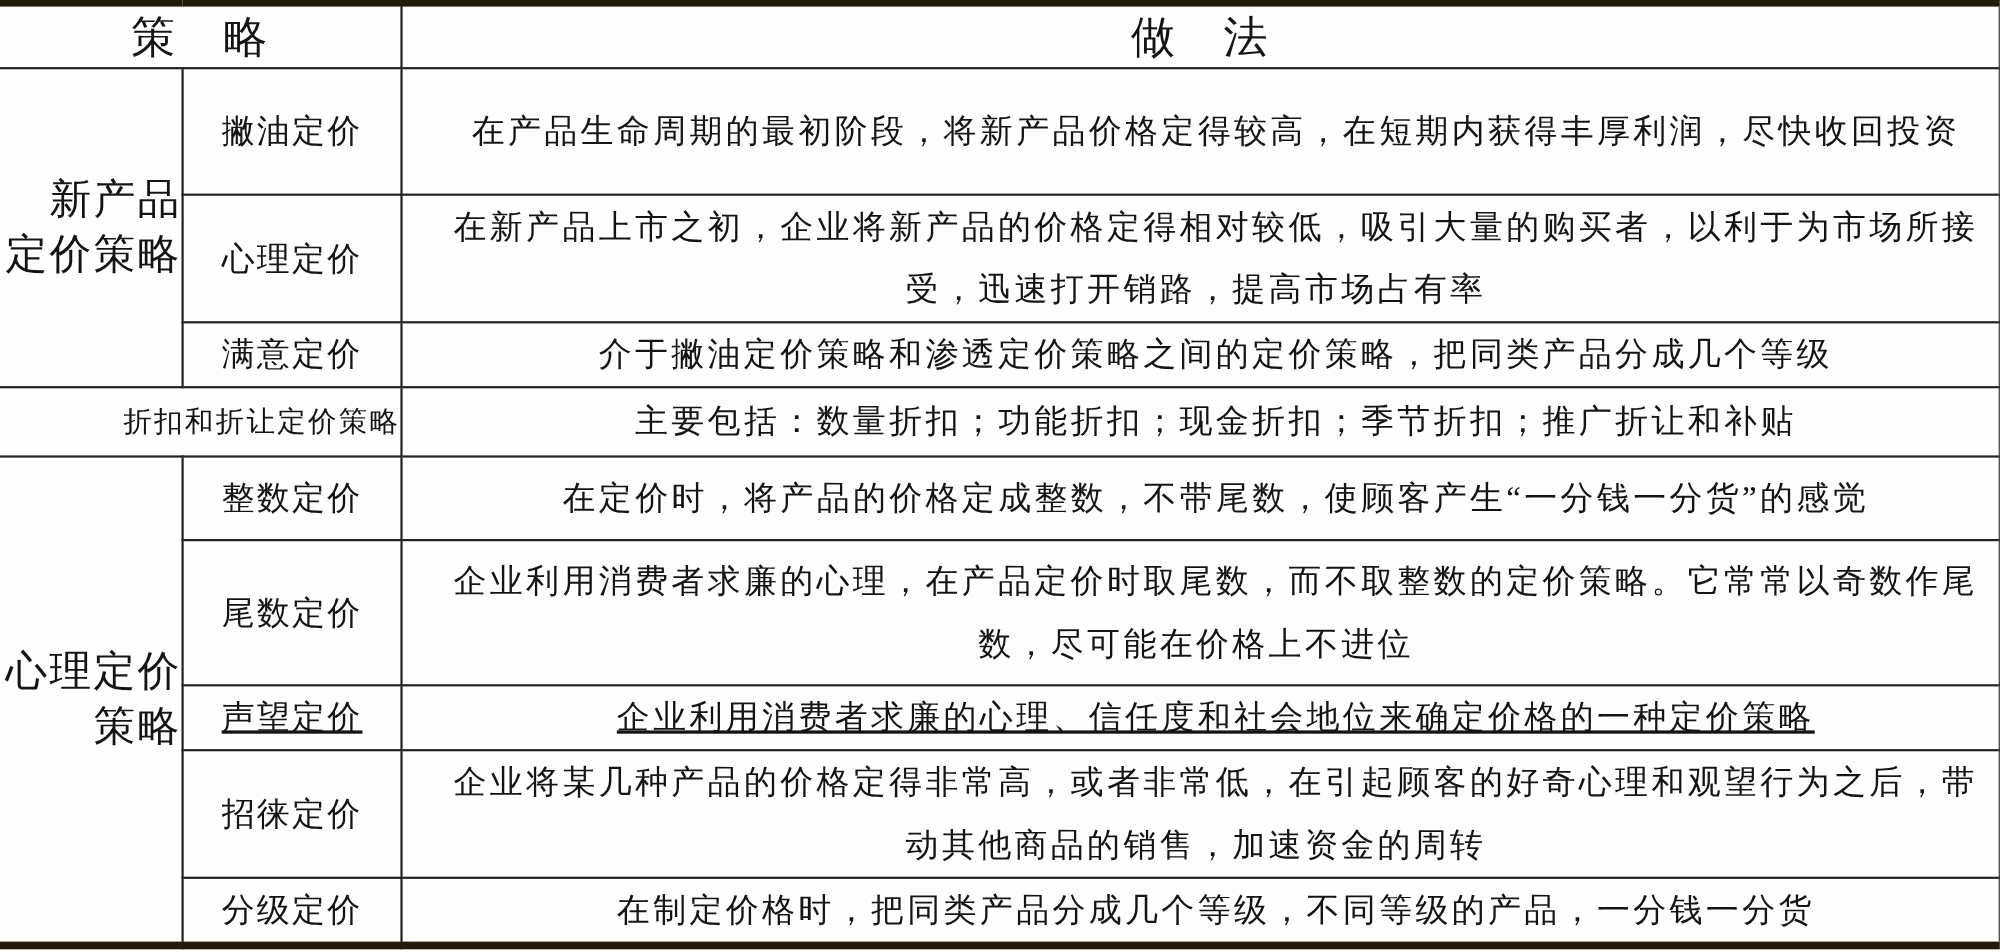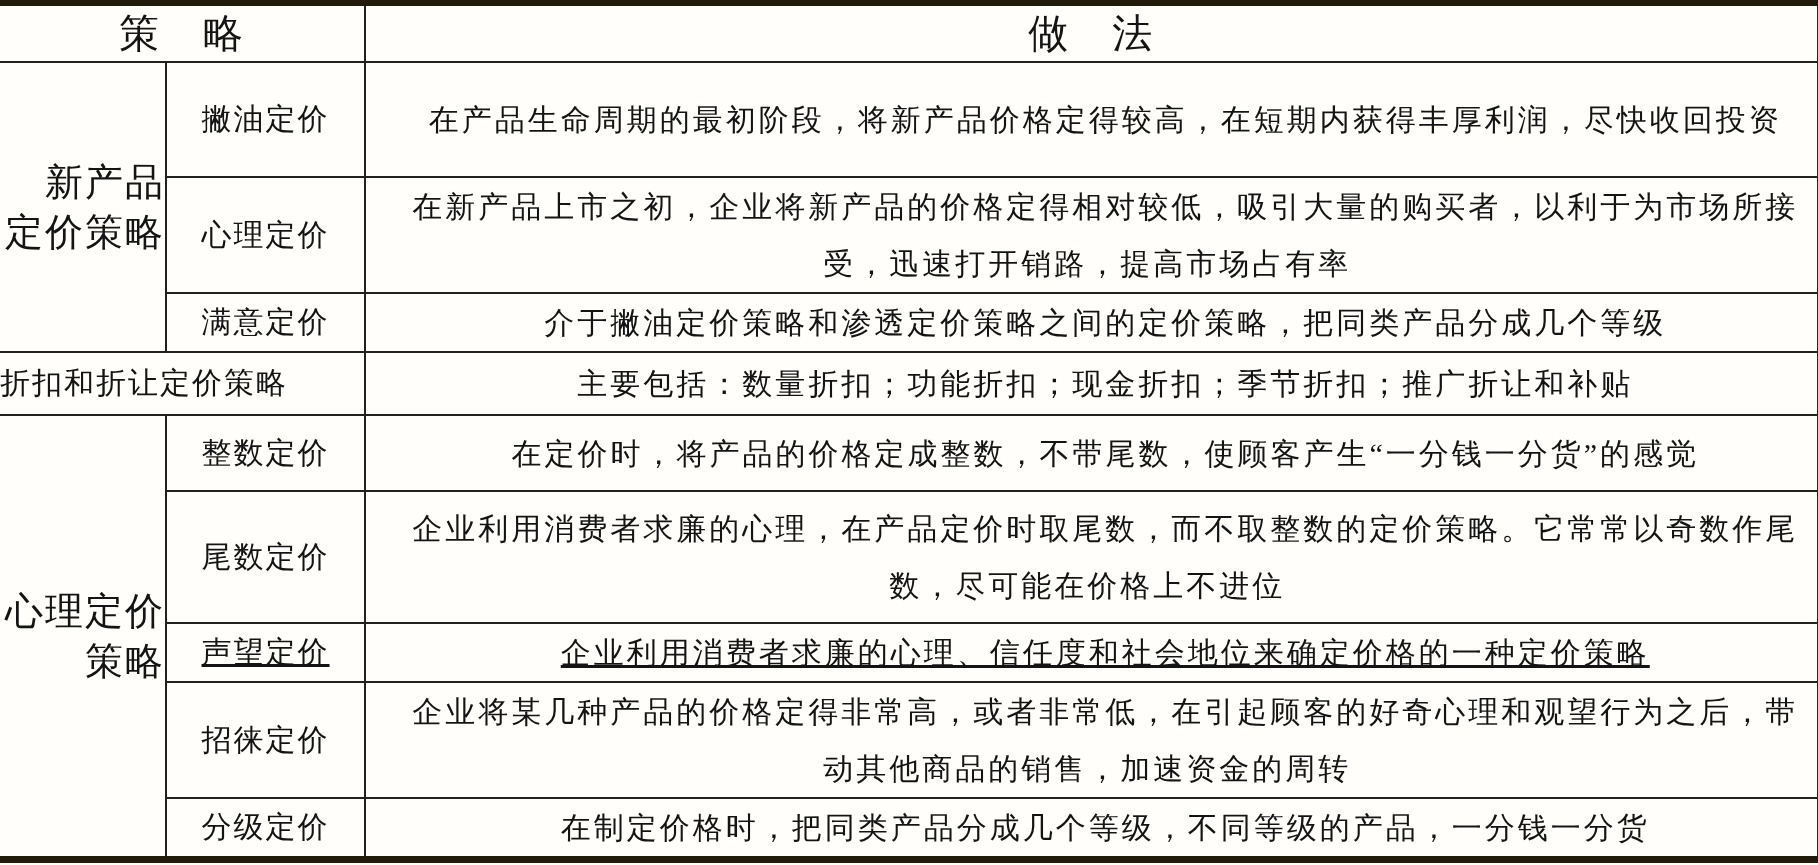--- a/index.html
+++ b/index.html
@@ -49,22 +49,22 @@
     font-size: 38px;
     letter-spacing: 2px;
     line-height: 50px;
   }
   .label {
     text-align: center;
     font-size: 30px;
     letter-spacing: 2px;
   }
   .span-label {
-    text-align: left;
-    font-size: 30px;
+    text-align: right;
+    font-size: 26px;
     letter-spacing: 2px;
     border-radius: 13px;
   }
   .desc {
     font-size: 30px;
     letter-spacing: 3px;
     line-height: 57px;
     padding: 0 14px 0 6px;
     text-indent: 36px;
     text-align: center;

